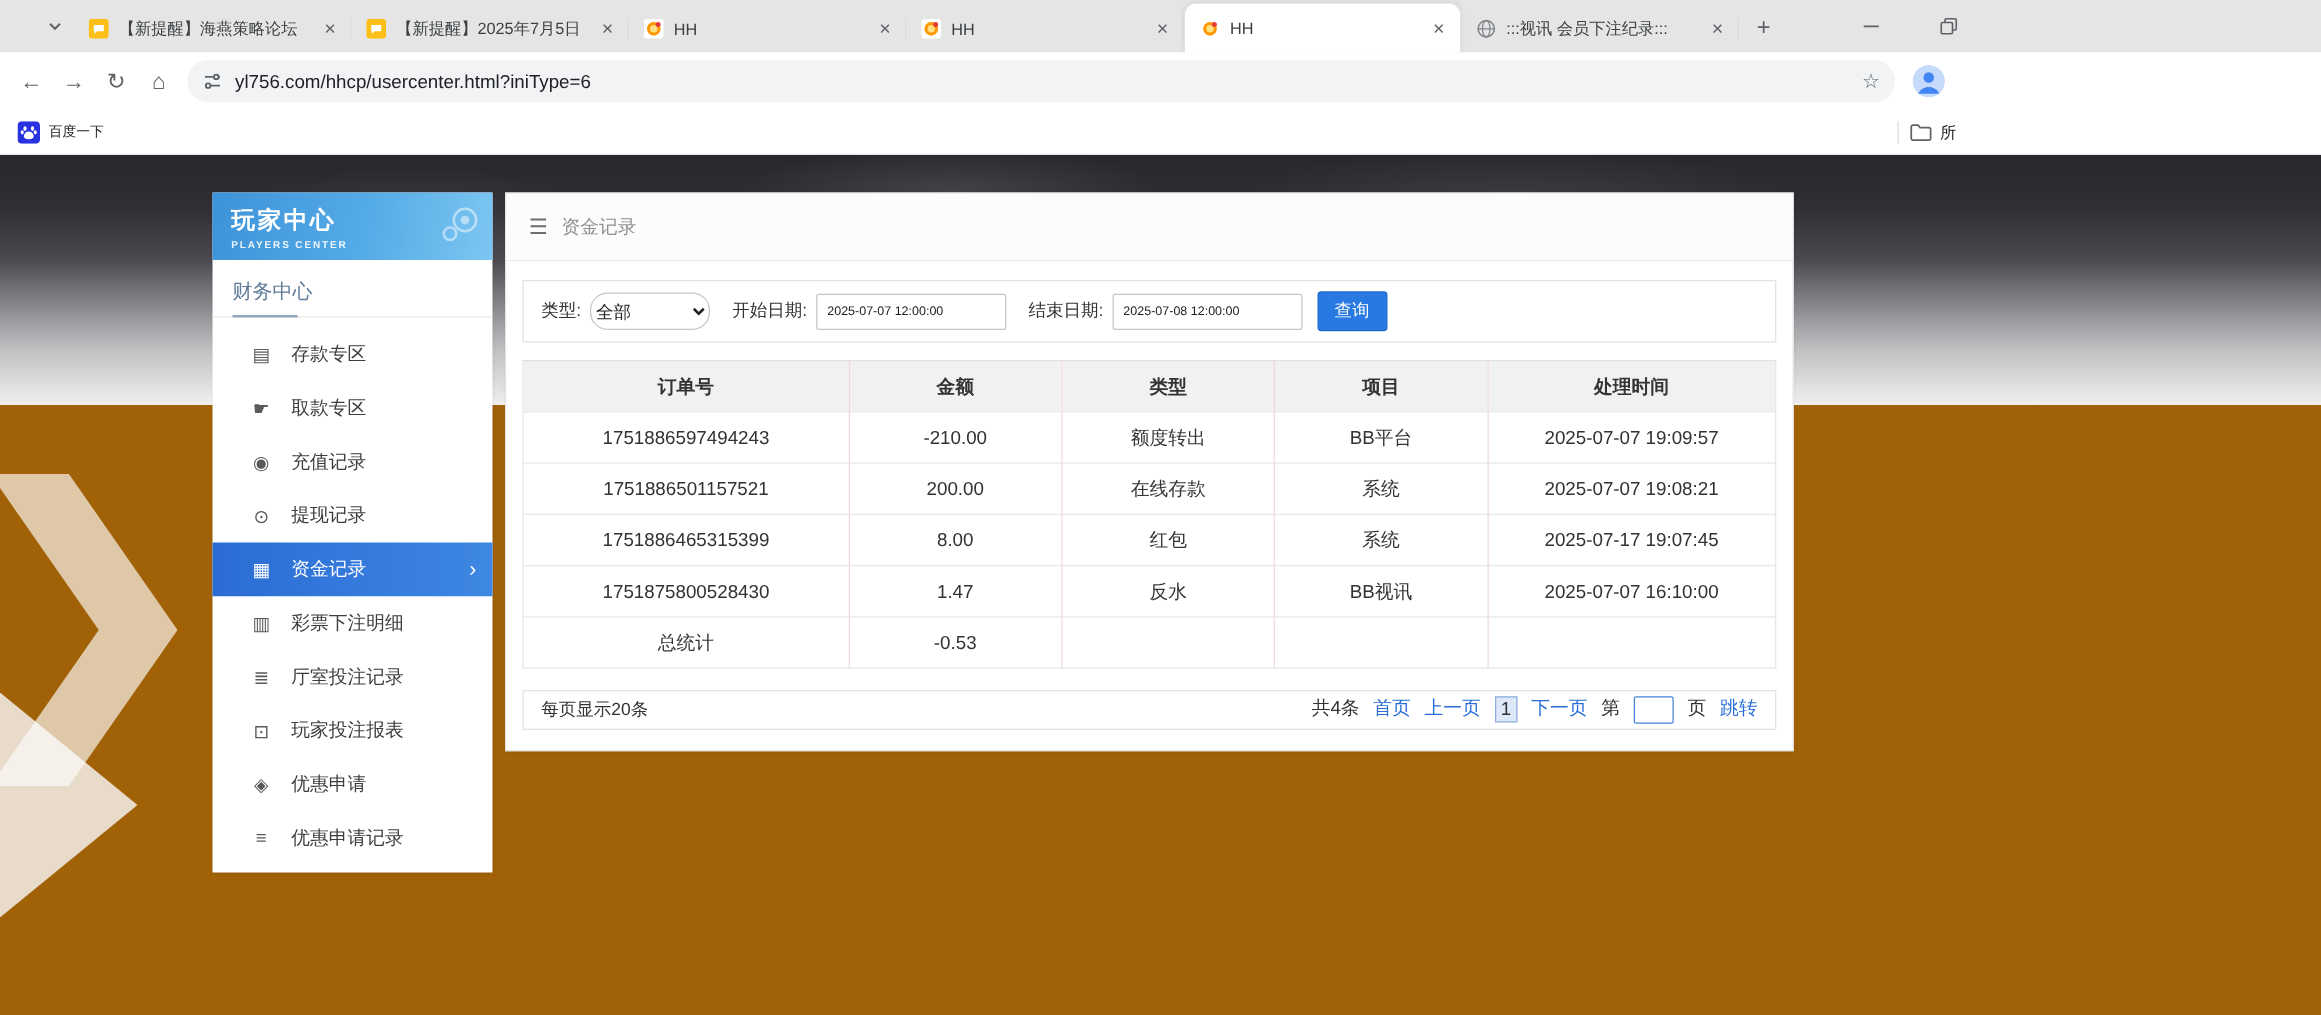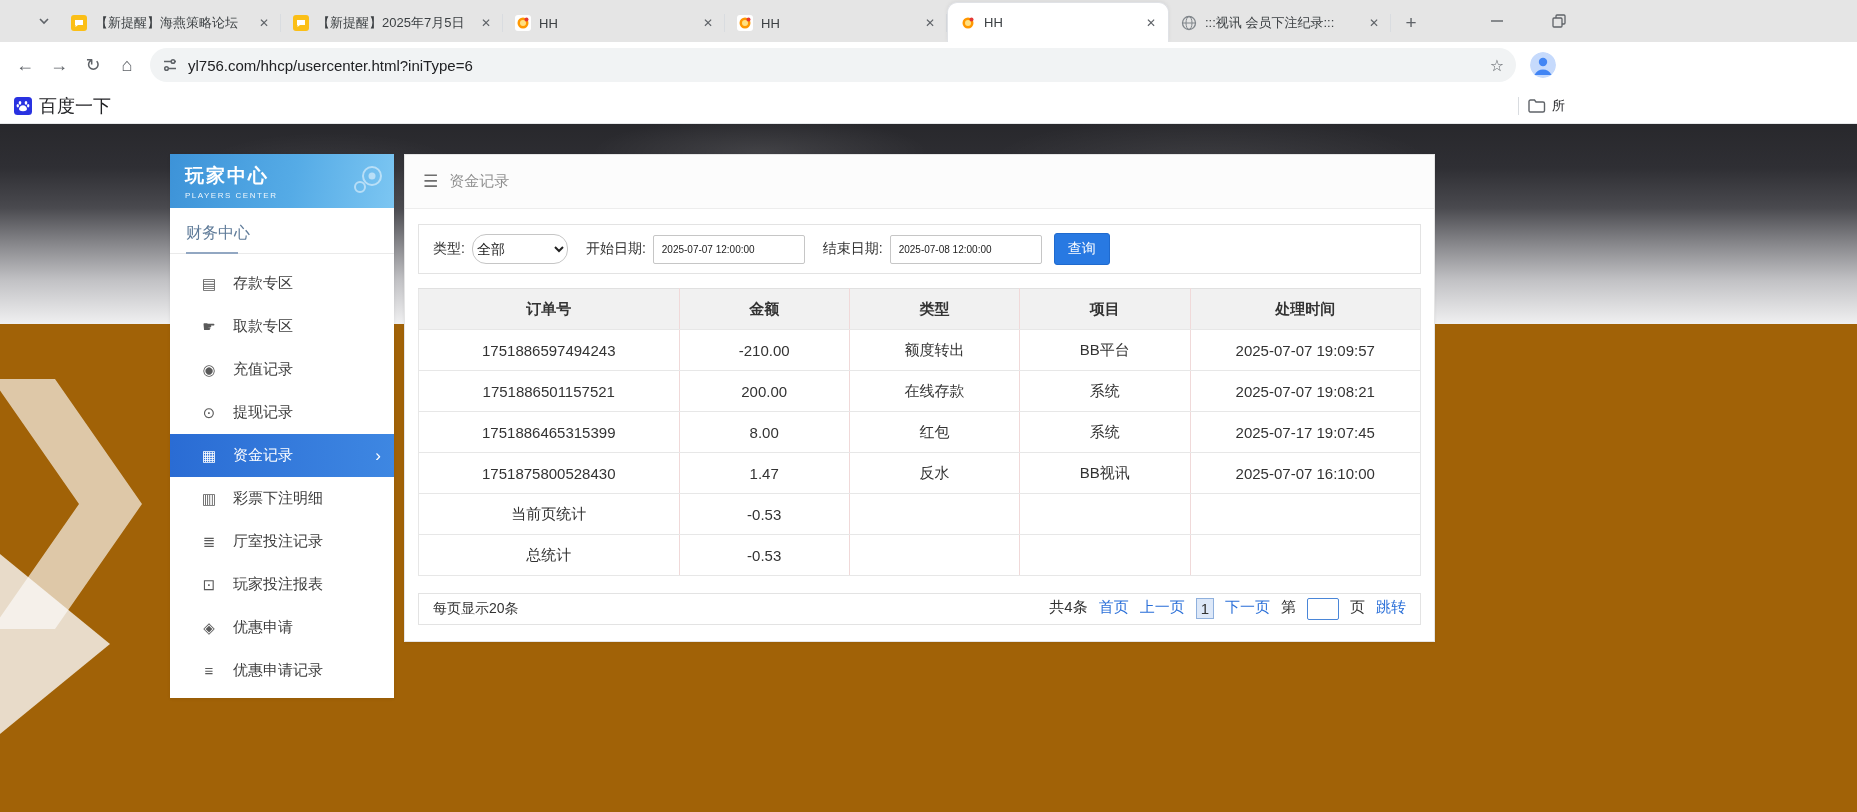--- a/index.html
+++ b/index.html
@@ -20,21 +20,21 @@
   .win-btn { width:30px; height:30px; display:flex; align-items:center; justify-content:center; cursor:pointer; }
 
   .toolbar { height:46px; background:#fff; display:flex; align-items:center; padding:0 8px; position:relative; }
   .nav-btn { width:34px; height:34px; border-radius:50%; display:flex; align-items:center; justify-content:center; font-size:18px; color:#5f6368; cursor:pointer; }
   .omnibox { margin-left:6px; width:1366px; height:34px; border-radius:17px; background:#f1f3f4; display:flex; align-items:center; padding:0 12px; gap:10px; }
   .url-text { font-size:15px; color:#202124; flex:1; white-space:nowrap; overflow:hidden; }
   .star-btn { font-size:16px; color:#5f6368; cursor:pointer; }
   .avatar { width:26px; height:26px; border-radius:50%; overflow:hidden; margin-left:14px; cursor:pointer; flex:0 0 26px; }
 
   .bookmarks { height:36px; background:#fff; border-bottom:1px solid #e6e8ea; display:flex; align-items:center; padding:0 14px; position:relative; }
-  .bm-item { display:flex; align-items:center; gap:7px; font-size:18px; color:#202124; cursor:pointer; }
+  .bm-item { display:flex; align-items:center; gap:7px; font-size:11px; color:#202124; cursor:pointer; }
   .bm-right { position:absolute; left:1518px; top:0; height:36px; display:flex; align-items:center; gap:9px; }
   .bm-divider { width:1px; height:18px; background:#d9dce0; }
   .bm-overflow { display:flex; align-items:center; gap:6px; font-size:13px; color:#202124; cursor:pointer; }
 
   
   .page { position:relative; height:688px; background:#a16207; overflow:hidden; }
   .hero { position:absolute; left:0; top:0; width:100%; height:200px;
     background:
       radial-gradient(240px 50px at 760px 28px, rgba(255,255,255,.10), transparent 70%),
       radial-gradient(320px 70px at 1210px 40px, rgba(255,255,255,.08), transparent 70%),
@@ -42,21 +42,21 @@
       linear-gradient(180deg,#28282c 0%,#2f2f34 22%,#4a4a4f 42%,#87878b 60%,#c1c1c4 78%,#f0f0f1 100%); }
   .deco-chevron { position:absolute; left:-8px; top:255px; width:150px; height:250px; background:#fff; opacity:.65;
     clip-path:polygon(0 0,42% 0,100% 50%,42% 100%,0 100%,58% 50%); }
   .deco-tri { position:absolute; left:0; top:430px; width:110px; height:180px; background:#fafafa; opacity:.8;
     clip-path:polygon(0 0,100% 50%,0 100%); }
 
   
   .sidebar { position:absolute; left:170px; top:30px; width:224px; background:#fff; box-shadow:0 1px 3px rgba(0,0,0,.08); padding-bottom:6px; }
   .sb-head { height:54px; background:linear-gradient(100deg,#3d93d8 0%,#55abe6 55%,#7cc6f2 100%); color:#fff; padding:9px 0 0 15px; position:relative; }
   .sb-title { font-size:19px; font-weight:bold; letter-spacing:2px; }
-  .sb-sub { font-size:8px; letter-spacing:1.5px; opacity:.9; margin-top:2px; }
+  .sb-sub { font-size:8px; letter-spacing:1.5px; opacity:.9; margin-top:2px;font-weight:bold; }
   .sb-deco { position:absolute; right:8px; top:8px; }
   .sb-section { padding:15px 16px 9px; font-size:16px; color:#5f7b99; border-bottom:1px solid #eaeaea; position:relative; }
   .sb-section::after { content:""; position:absolute; left:16px; bottom:-1px; width:52px; height:2px; background:#92a7c2; }
   .sb-menu { padding-top:8px; }
   .sb-item { height:43px; display:flex; align-items:center; gap:15px; padding:0 14px 0 30px; font-size:15px; color:#3d3d3d; cursor:pointer; position:relative; }
   .sb-item .ic { width:18px; text-align:center; font-size:15px; color:#5a5a5a; }
   .sb-item.active { background:linear-gradient(90deg,#2a6cd4,#3e87e2); color:#fff; }
   .sb-item.active .ic { color:#fff; }
   .sb-item .arrow { position:absolute; right:13px; font-size:17px; color:#fff; }
 
@@ -349,27 +349,20 @@
           <td>2025-07-17 19:07:45</td>
         </tr>
         <tr>
           <td>1751875800528430</td>
           <td>1.47</td>
           <td>反水</td>
           <td>BB视讯</td>
           <td>2025-07-07 16:10:00</td>
         </tr>
         <tr>
-          <td>当前页统计</td>
-          <td>-0.53</td>
-          <td></td>
-          <td></td>
-          <td></td>
-        </tr>
-        <tr>
           <td>总统计</td>
           <td>-0.53</td>
           <td></td>
           <td></td>
           <td></td>
         </tr>
       </tbody>
     </table>
 
     <div class="pager">

